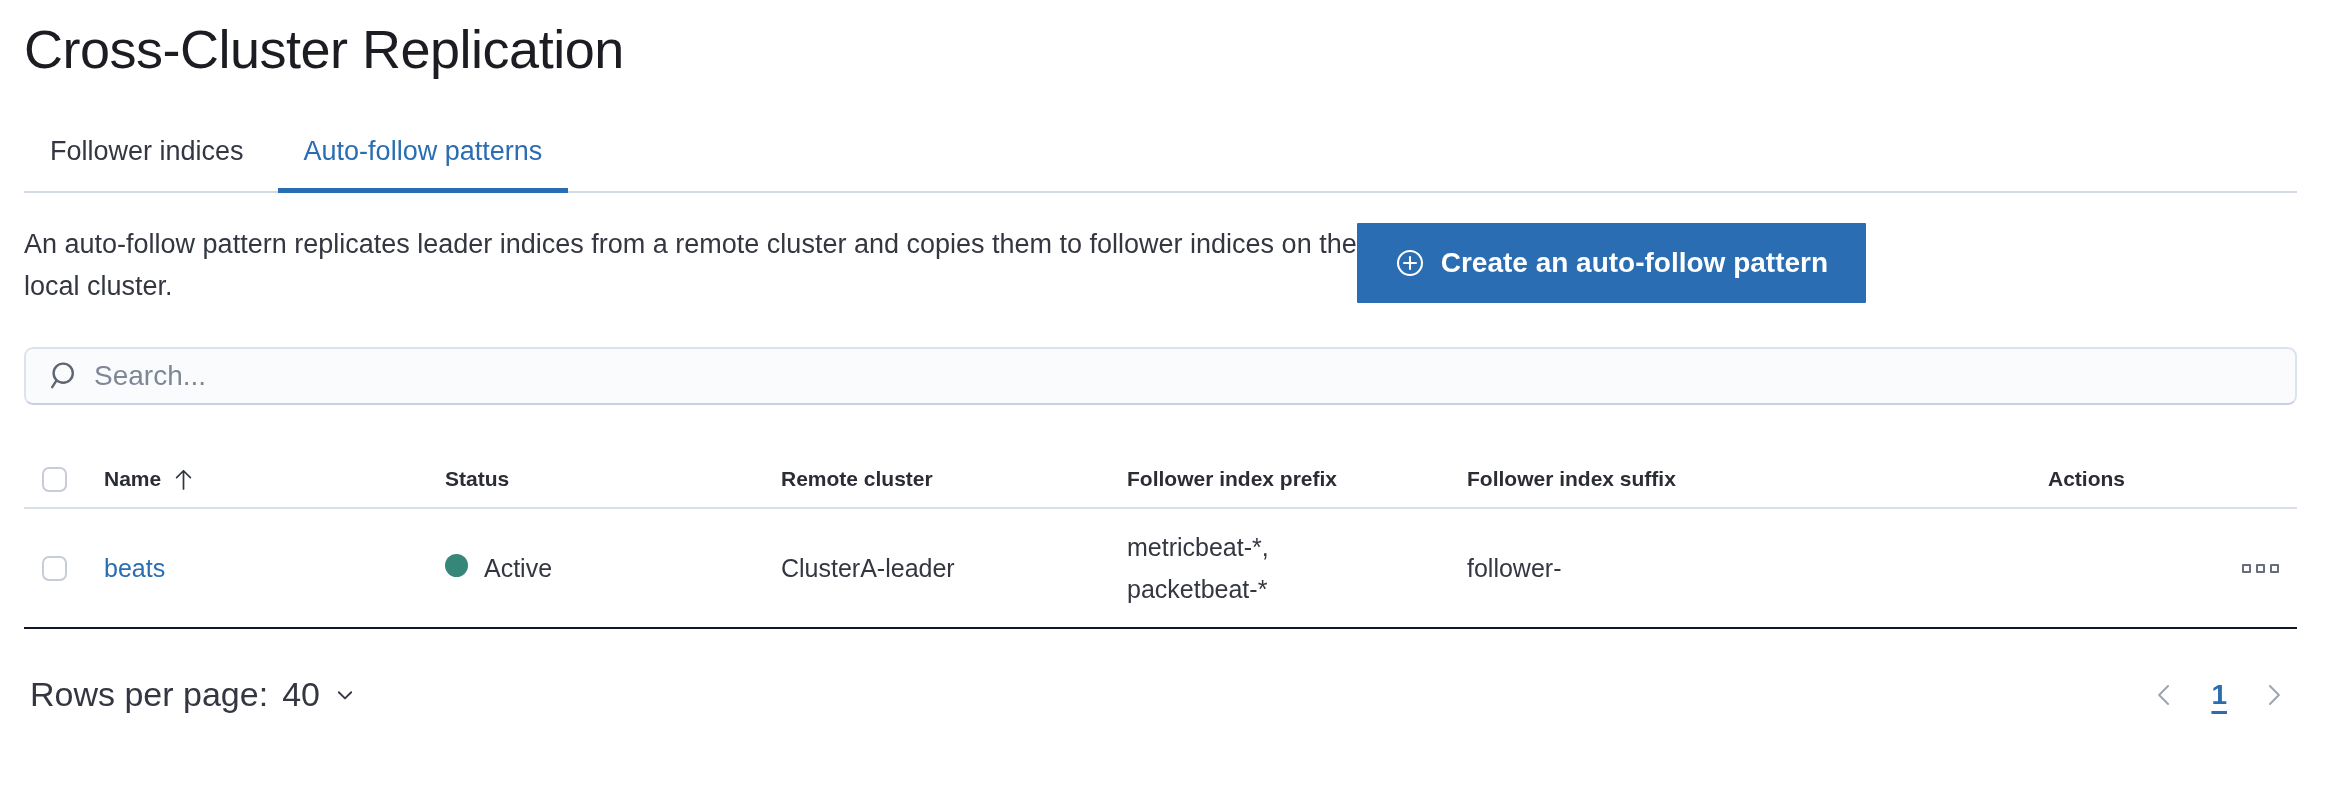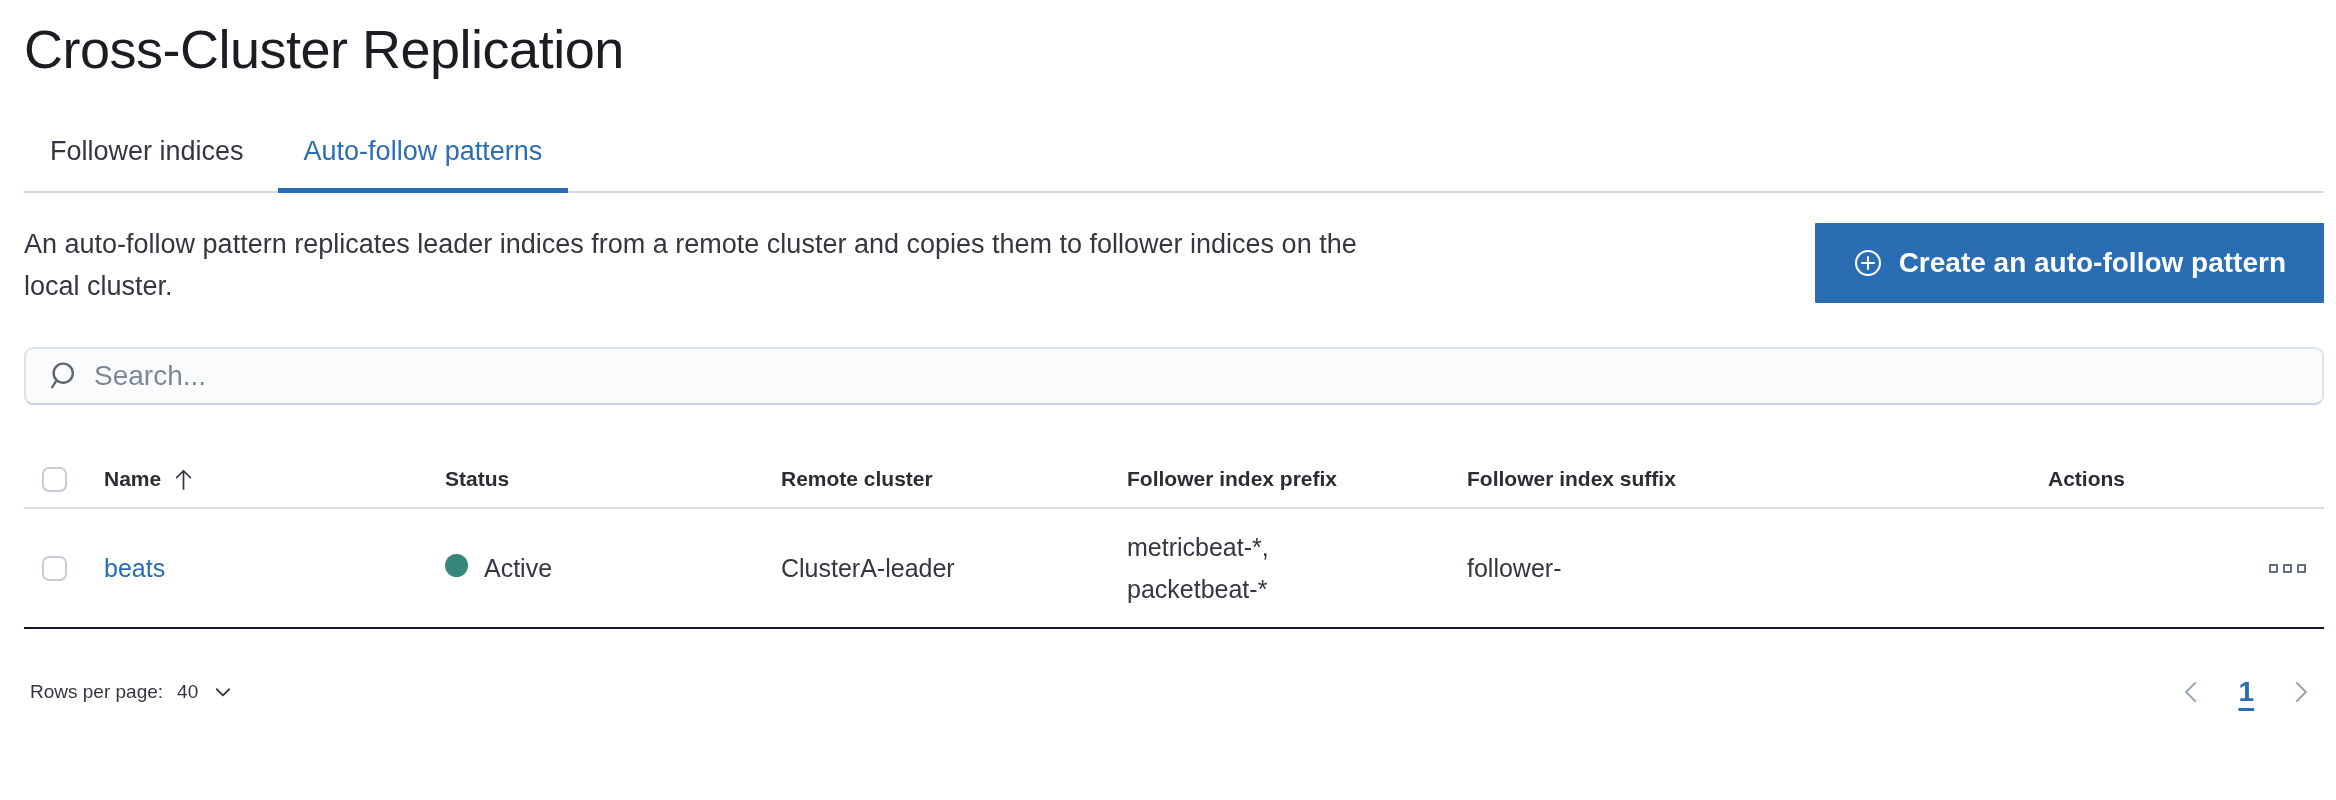--- a/index.html
+++ b/index.html
@@ -1,33 +1,33 @@
 <!DOCTYPE html>
 <html><head>
 <meta charset="utf-8">
 <style>
   * { box-sizing: border-box; margin: 0; padding: 0; }
   html,body { width: 2336px; height: 800px; background: #fff;
     font-family: "Liberation Sans", sans-serif; color: #343741; }
-  .page { padding: 16px 12px 0 24px; }
+  .page { padding: 16px 39px 0 24px; }
 
   
   .page-title { font-size: 54px; line-height: 66px; font-weight: 400;
     color: #1c1d23; letter-spacing: -0.5px; }
 
   
   .tabs-row { display: flex; gap: 8px; margin-top: 36px; border-bottom: 2px solid #d3dae6; }
   .tab { padding: 18px 26px 24px 26px; font-size: 27px; color: #343741;
     position: relative; cursor: pointer; white-space: nowrap; }
   .tab.active { color: #2a6db3; }
   .tab.active::after { content: ""; position: absolute; left: 0; right: 0;
     bottom: -2px; height: 5px; background: #2a6db3; }
 
   
-  .intro-row { display: flex; justify-content: space-between; align-items: flex-start;
+  .intro-row { display: flex; justify-content: flex-start; align-items: flex-start;
     margin-top: 30px; }
   .description { font-size: 27px; line-height: 42px; color: #343741; }
   .description .line { display: block; }
   .create-button { display: flex; align-items: center; gap: 16px; flex-shrink: 0;
     background: #2a6db3; color: #fff; font-size: 28px; font-weight: 700;
     height: 80px; padding: 0 38px; border-radius: 1px; border: none;
     cursor: pointer; font-family: inherit; }
 
   
   .search-box { margin-top: 40px; height: 58px; background: #f9fbfd;
@@ -57,21 +57,21 @@
   .leader-lines { line-height: 42px; }
   .actions-btn { display: flex; gap: 5px; background: none; border: none;
     cursor: pointer; padding: 4px; }
   .actions-btn .bx { width: 9px; height: 9px; border: 2px solid #666e7c;
     border-radius: 1px; display: inline-block; }
 
   
   .tfoot { display: flex; justify-content: space-between; align-items: center;
     margin-top: 46px; padding: 0 6px; }
   .rows-per-page { display: flex; align-items: center; gap: 14px;
-    font-size: 19px; color: #343741; cursor: pointer; background: none;
+    font-size: 34px; color: #343741; cursor: pointer; background: none;
     border: none; font-family: inherit; text-align: center; }
   .pagination { display: flex; align-items: center; gap: 30px; }
   .page-arrow { background: none; border: none; cursor: pointer; display: flex;
     align-items: center; padding: 4px; }
   .page-num { font-size: 28px; font-weight: 700; color: #2a6db3;
     text-decoration: underline; text-decoration-thickness: 3px;
     text-underline-offset: 7px; cursor: pointer; }
 </style>
 </head>
 <body>

